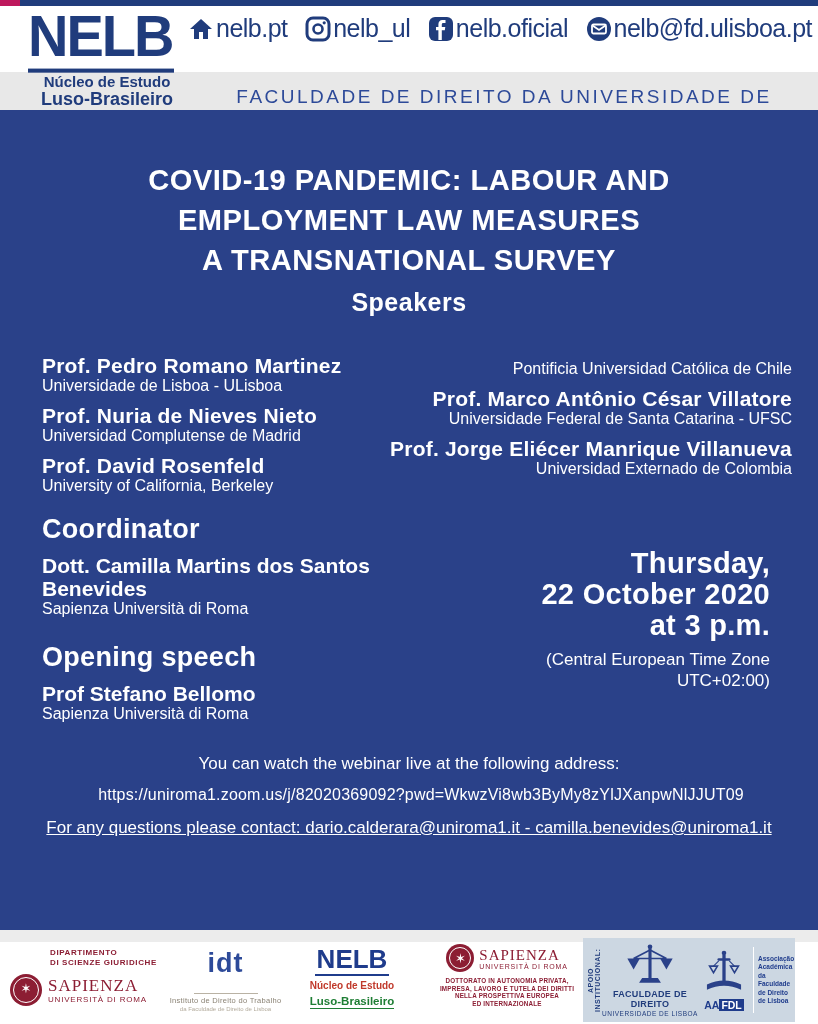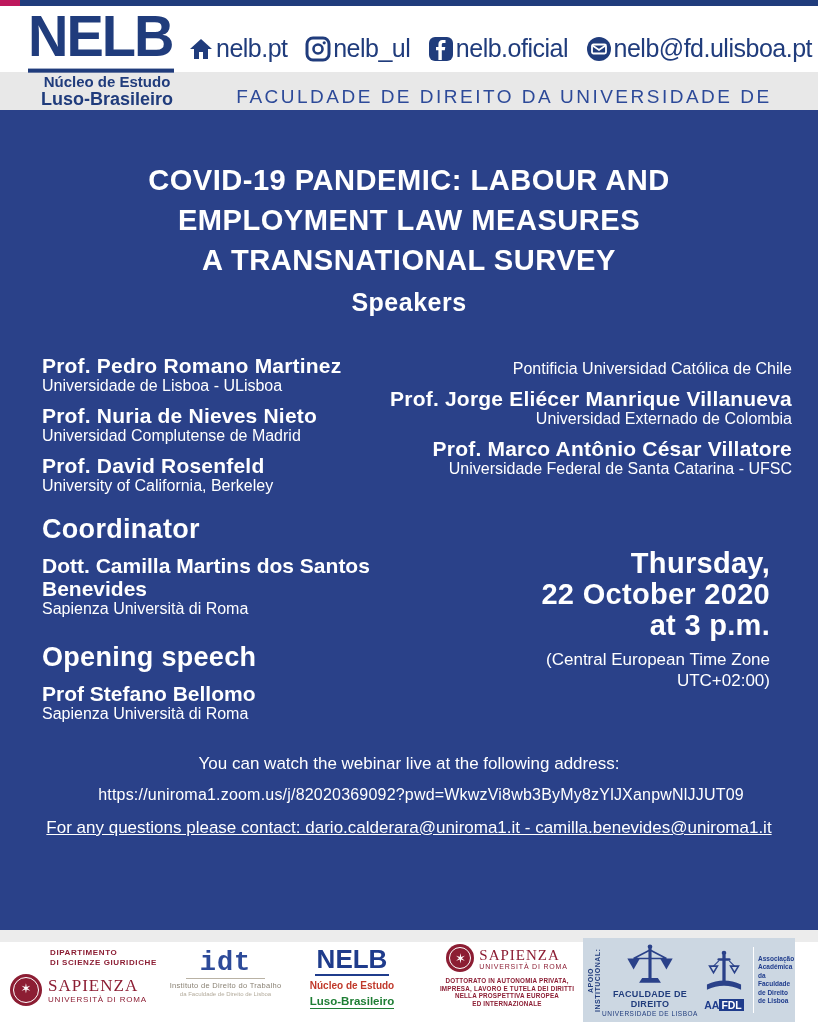--- a/index.html
+++ b/index.html
@@ -29,21 +29,21 @@
     letter-spacing: -2px; line-height: 62px;
     border-bottom: 4px solid #203c7c;
     display: inline-block; padding: 0 2px 0 0;
     transform: scaleY(1.02);
   }
   .logo-sub { margin-top: 2px; text-align: center; width: 158px; }
   .logo-sub-line1 { font-size: 15px; font-weight: bold; color: #203c7c; line-height: 16px; }
   .logo-sub-line2 { font-size: 18px; font-weight: bold; color: #203c7c; line-height: 19px; }
   .contacts {
     position: absolute; top: 8px; left: 188px; right: 6px;
-    display: flex; align-items: center; justify-content: space-between; margin-top: 20px;
+    display: flex; align-items: center; justify-content: space-between;
   }
   .contact-item { display: flex; align-items: center; gap: 2px; }
   .contact-label { font-size: 25px; color: #203c7c; letter-spacing: -0.5px; }
   .cicon { display: inline-block; width: 26px; height: 26px; }
   .institution-line {
     position: absolute; top: 36px; left: 196px; right: 6px;
     text-align: center;
     font-size: 19px; color: #2d4a99; letter-spacing: 2.5px;
     font-weight: 500;
     margin-top: 44px;
@@ -105,21 +105,21 @@
   .sap-emblem::after {
     content: ""; position: absolute; inset: 3px; border: 1px solid #ffffff; border-radius: 50%;
   }
   .sap-emblem::before {
     content: "✶"; position: absolute; left: 0; right: 0; top: 7px; text-align: center;
     color: #ffffff; font-size: 13px;
   }
   .sap-name { font-family: "Liberation Serif", serif; font-size: 17px; letter-spacing: 1px; line-height: 18px; }
   .sap-sub { font-size: 8px; letter-spacing: 0.8px; line-height: 9px; }
   .lg-idt { position: absolute; left: 163px; top: 20px; width: 125px; text-align: center; }
-  .idt-acronym { font-family: Liberation Mono, monospace; font-size: 27px; font-weight: bold; color: #2d4a99; line-height: 27px; letter-spacing: 1px; border-bottom: 1px solid #b9b2a4; display: inline-block; padding: 0 14px 1px; }
+  .idt-acronym { font-family: Liberation Sans, sans-serif; font-size: 27px; font-weight: bold; color: #2d4a99; line-height: 27px; letter-spacing: 1px; border-bottom: 1px solid #b9b2a4; display: inline-block; padding: 0 14px 16px; }
   .idt-line1 { font-size: 7.5px; color: #8a8274; margin-top: 2px; letter-spacing: 0.3px; }
   .idt-line2 { font-size: 6px; color: #b3ab9c; margin-top: 1px; }
   .lg-nelb { position: absolute; left: 306px; top: 16px; width: 92px; text-align: center; }
   .nelb-acronym { font-size: 26px; font-weight: bold; color: #1f3c8c; letter-spacing: 0px; line-height: 27px; border-bottom: 2px solid #1f3c8c; display: inline-block; padding: 0 2px 1px; }
   .nelb-line1 { font-size: 10px; font-weight: bold; color: #c0392b; margin-top: 4px; line-height: 11px; }
   .nelb-line2 { font-size: 11.5px; font-weight: bold; color: #1e7e34; line-height: 13px; border-bottom: 1px solid #1e7e34; display: inline-block; }
   .lg-sap2 { position: absolute; left: 437px; top: 14px; width: 140px; }
   .sap2-row { display: flex; align-items: center; justify-content: center; }
   .sap2-emblem { width: 28px; height: 28px; flex: 0 0 28px; }
   .sap2-text { margin-left: 5px; }
@@ -222,26 +222,26 @@
         <div class="speaker">
           <div class="speaker-name">Prof. David Rosenfeld</div>
           <div class="speaker-affil">University of California, Berkeley</div>
         </div>
       </div>
       <div class="col-right">
         <div class="speaker">
           <div class="speaker-affil">Pontificia Universidad Católica de Chile</div>
         </div>
         <div class="speaker">
+          <div class="speaker-name">Prof. Marco Antônio César Villatore</div>
+          <div class="speaker-affil">Universidade Federal de Santa Catarina - UFSC</div>
+        </div>
+        <div class="speaker">
           <div class="speaker-name">Prof. Jorge Eliécer Manrique Villanueva</div>
           <div class="speaker-affil">Universidad Externado de Colombia</div>
-        </div>
-        <div class="speaker">
-          <div class="speaker-name">Prof. Marco Antônio César Villatore</div>
-          <div class="speaker-affil">Universidade Federal de Santa Catarina - UFSC</div>
         </div>
       </div>
     </div>
 
     <div class="left-col-sections">
       <div class="section-heading">Coordinator</div>
       <div class="person-name">Dott. Camilla Martins dos Santos Benevides</div>
       <div class="person-affil">Sapienza Università di Roma</div>
       <div class="section-heading opening-gap">Opening speech</div>
       <div class="person-name">Prof Stefano Bellomo</div>

